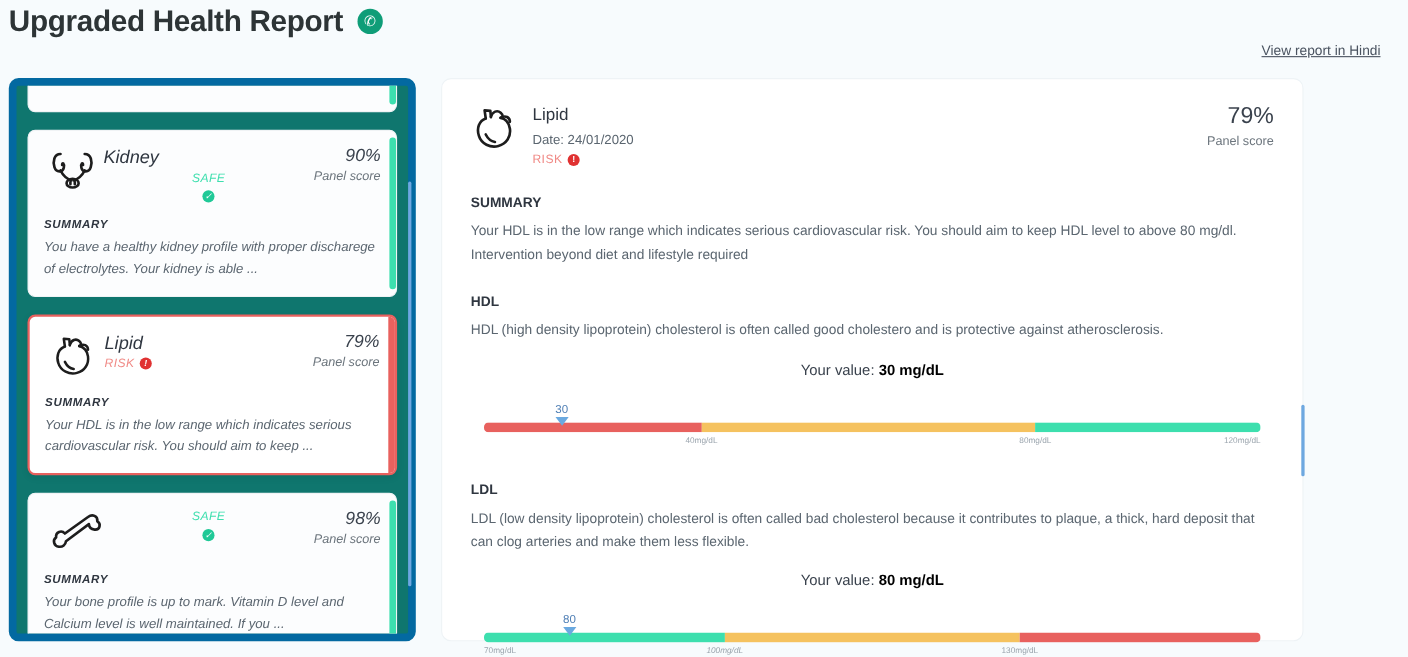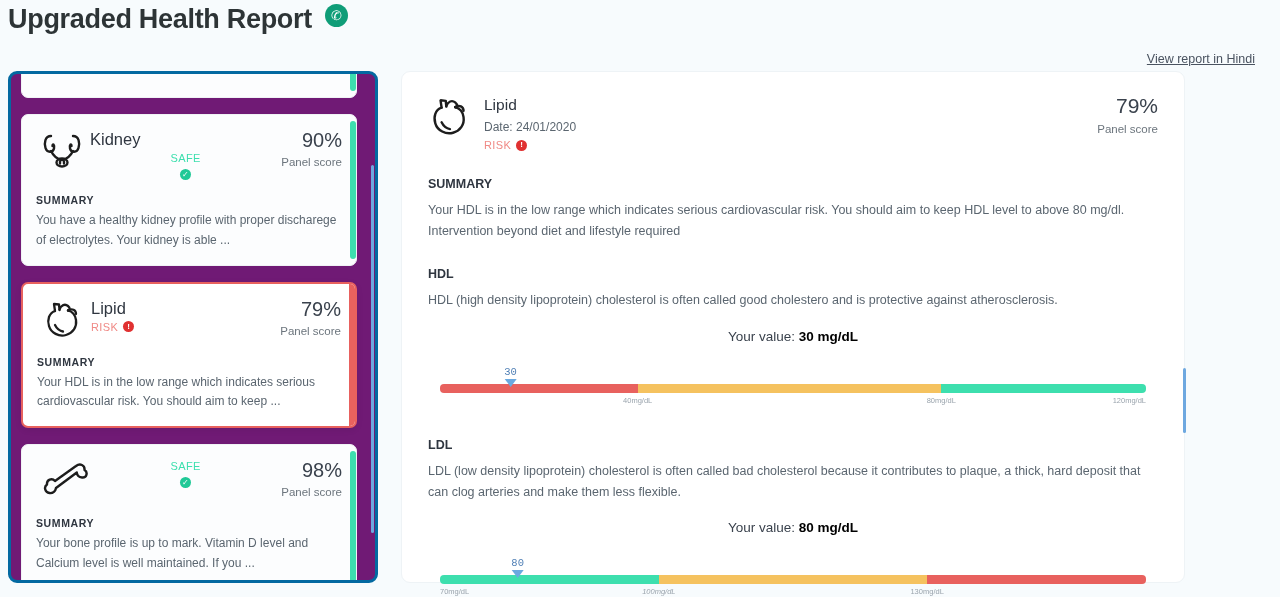--- a/index.html
+++ b/index.html
@@ -5,37 +5,38 @@
   * { box-sizing: border-box; margin: 0; padding: 0; }
   html, body {
     width: 1280px; height: 597px;
     background: #f7fbfd;
     font-family: "Liberation Sans", sans-serif;
     overflow: hidden;
   }
   .page { position: relative; width: 1280px; height: 597px; }
 
   
-  .header { position: absolute; left: 8px; top: 4px; display: flex; align-items: flex-start; gap: 13px; }
+  .header { position: absolute; left: 8px; top: 4px; display: flex; align-items: center; gap: 13px; }
   .title { font-size: 27px; font-weight: bold; color: #2d3436; letter-spacing: -0.3px; }
   .wa-badge {
     width: 23px; height: 23px; border-radius: 50%; background: #0f9d78;
     display: flex; align-items: center; justify-content: center;
     color: #ffffff; font-size: 13px; line-height: 1;
   }
   .hindi-link {
-    position: absolute; right: 25px; top: 52px;
+    position: absolute; right: 25px; top: 39px;
     font-size: 12.5px; color: #4a5360; text-decoration: underline; cursor: pointer;
   }
 
   
   .sidebar {
     position: absolute; left: 8px; top: 71px; width: 370px; height: 512px;
-    background: #701a75; border: 3px solid #0369a1; border-radius: 9px;
+    background: #0f766e; border: 7px solid #0369a1; border-radius: 9px;
     overflow: hidden;
+    font-style: italic;
   }
   .sidebar-inner { position: absolute; left: 0; top: -38px; width: 356px; padding: 10px; }
 
   .panel-card {
     position: relative; background: #fcfdfe; border: 1px solid #f0f3f5;
     border-radius: 7px; margin-bottom: 16px; padding: 12px 14px 14px 14px;
     overflow: hidden;
   }
   .panel-card .accent {
     position: absolute; right: 0; top: 6px; bottom: 6px; width: 6px;
@@ -52,21 +53,21 @@
   .card-icon { width: 54px; height: 46px; flex: none; display: flex; align-items: center; justify-content: center; }
   .card-meta { flex: 1; padding-top: 3px; }
   .card-name { font-size: 16.5px; color: #2f3640; margin-bottom: 3px; }
   .card-status { font-size: 11px; letter-spacing: 0.4px; display: flex; align-items: center; gap: 5px; }
   .card-status.safe { color: #3ddfae; flex-direction: column; }
   .card-status.risk { color: #f08a86; }
   .badge-dot { width: 11px; height: 11px; border-radius: 50%; display: inline-flex; align-items: center; justify-content: center; font-size: 8px; color: #fff; line-height: 1; }
   .badge-dot.safe { background: #20c997; }
   .badge-dot.risk { background: #e03131; font-weight: bold; }
   .card-score { text-align: right; padding-top: 2px; }
-  .score-val { font-size: 20px; color: #3a424d; }
+  .score-val { font-size: 16px; color: #3a424d; }
   .score-lbl { font-size: 11.5px; color: #6c757d; margin-top: 4px; }
 
   .summary-h { font-size: 10.5px; font-weight: bold; letter-spacing: 0.6px; color: #2f3640; margin: 14px 0 5px 0; }
   .summary-t { font-size: 12px; line-height: 1.65; color: #5b6670; }
   .partial-text { font-size: 12.5px; color: #5b6670; }
 
   .sb-track { position: absolute; width: 3px; border-radius: 2px; background: #6ea8e0; }
   .sb-left { left: 371px; top: 165px; height: 368px; }
   .sb-right { left: 1183px; top: 368px; height: 65px; }
 
@@ -87,21 +88,21 @@
   .detail-score .score-lbl { font-size: 11.5px; color: #6c757d; margin-top: 5px; }
 
   .sec-h { font-size: 12.5px; font-weight: bold; color: #2f3640; margin: 26px 0 9px 0; }
   .sec-p { font-size: 12.5px; line-height: 1.65; color: #5b6670; }
   .value-line { text-align: center; font-size: 13.5px; color: #3a424d; margin: 18px 0 0 0; }
   .value-line b { color: #000000; }
 
   .gauge-wrap { position: relative; margin: 22px 12px 4px 12px; height: 46px; }
   .gauge-bar { position: absolute; left: 0; right: 0; top: 18px; height: 9px; border-radius: 4px; overflow: hidden; display: flex; }
   .gauge-seg { height: 100%; }
-  .gauge-mark { position: absolute; top: 0; transform: translateX(-50%); text-align: center; font-family: Liberation Mono, monospace; }
+  .gauge-mark { position: absolute; top: 0; transform: translateX(-50%); text-align: center; }
   .gauge-mark .m-val { font-size: 10.5px; color: #4f7fb5; }
   .gauge-mark .m-tri {
     width: 0; height: 0; margin: 1px auto 0 auto;
     border-left: 6px solid transparent; border-right: 6px solid transparent;
     border-top: 8px solid #6aa9e0;
   }
   .gauge-tick { position: absolute; top: 30px; font-size: 7.5px; color: #9aa4ad; transform: translateX(-50%); white-space: nowrap; }
   .gauge-tick.last { transform: translateX(-100%); }
   .gauge-tick.first { transform: translateX(0); }
 </style>

